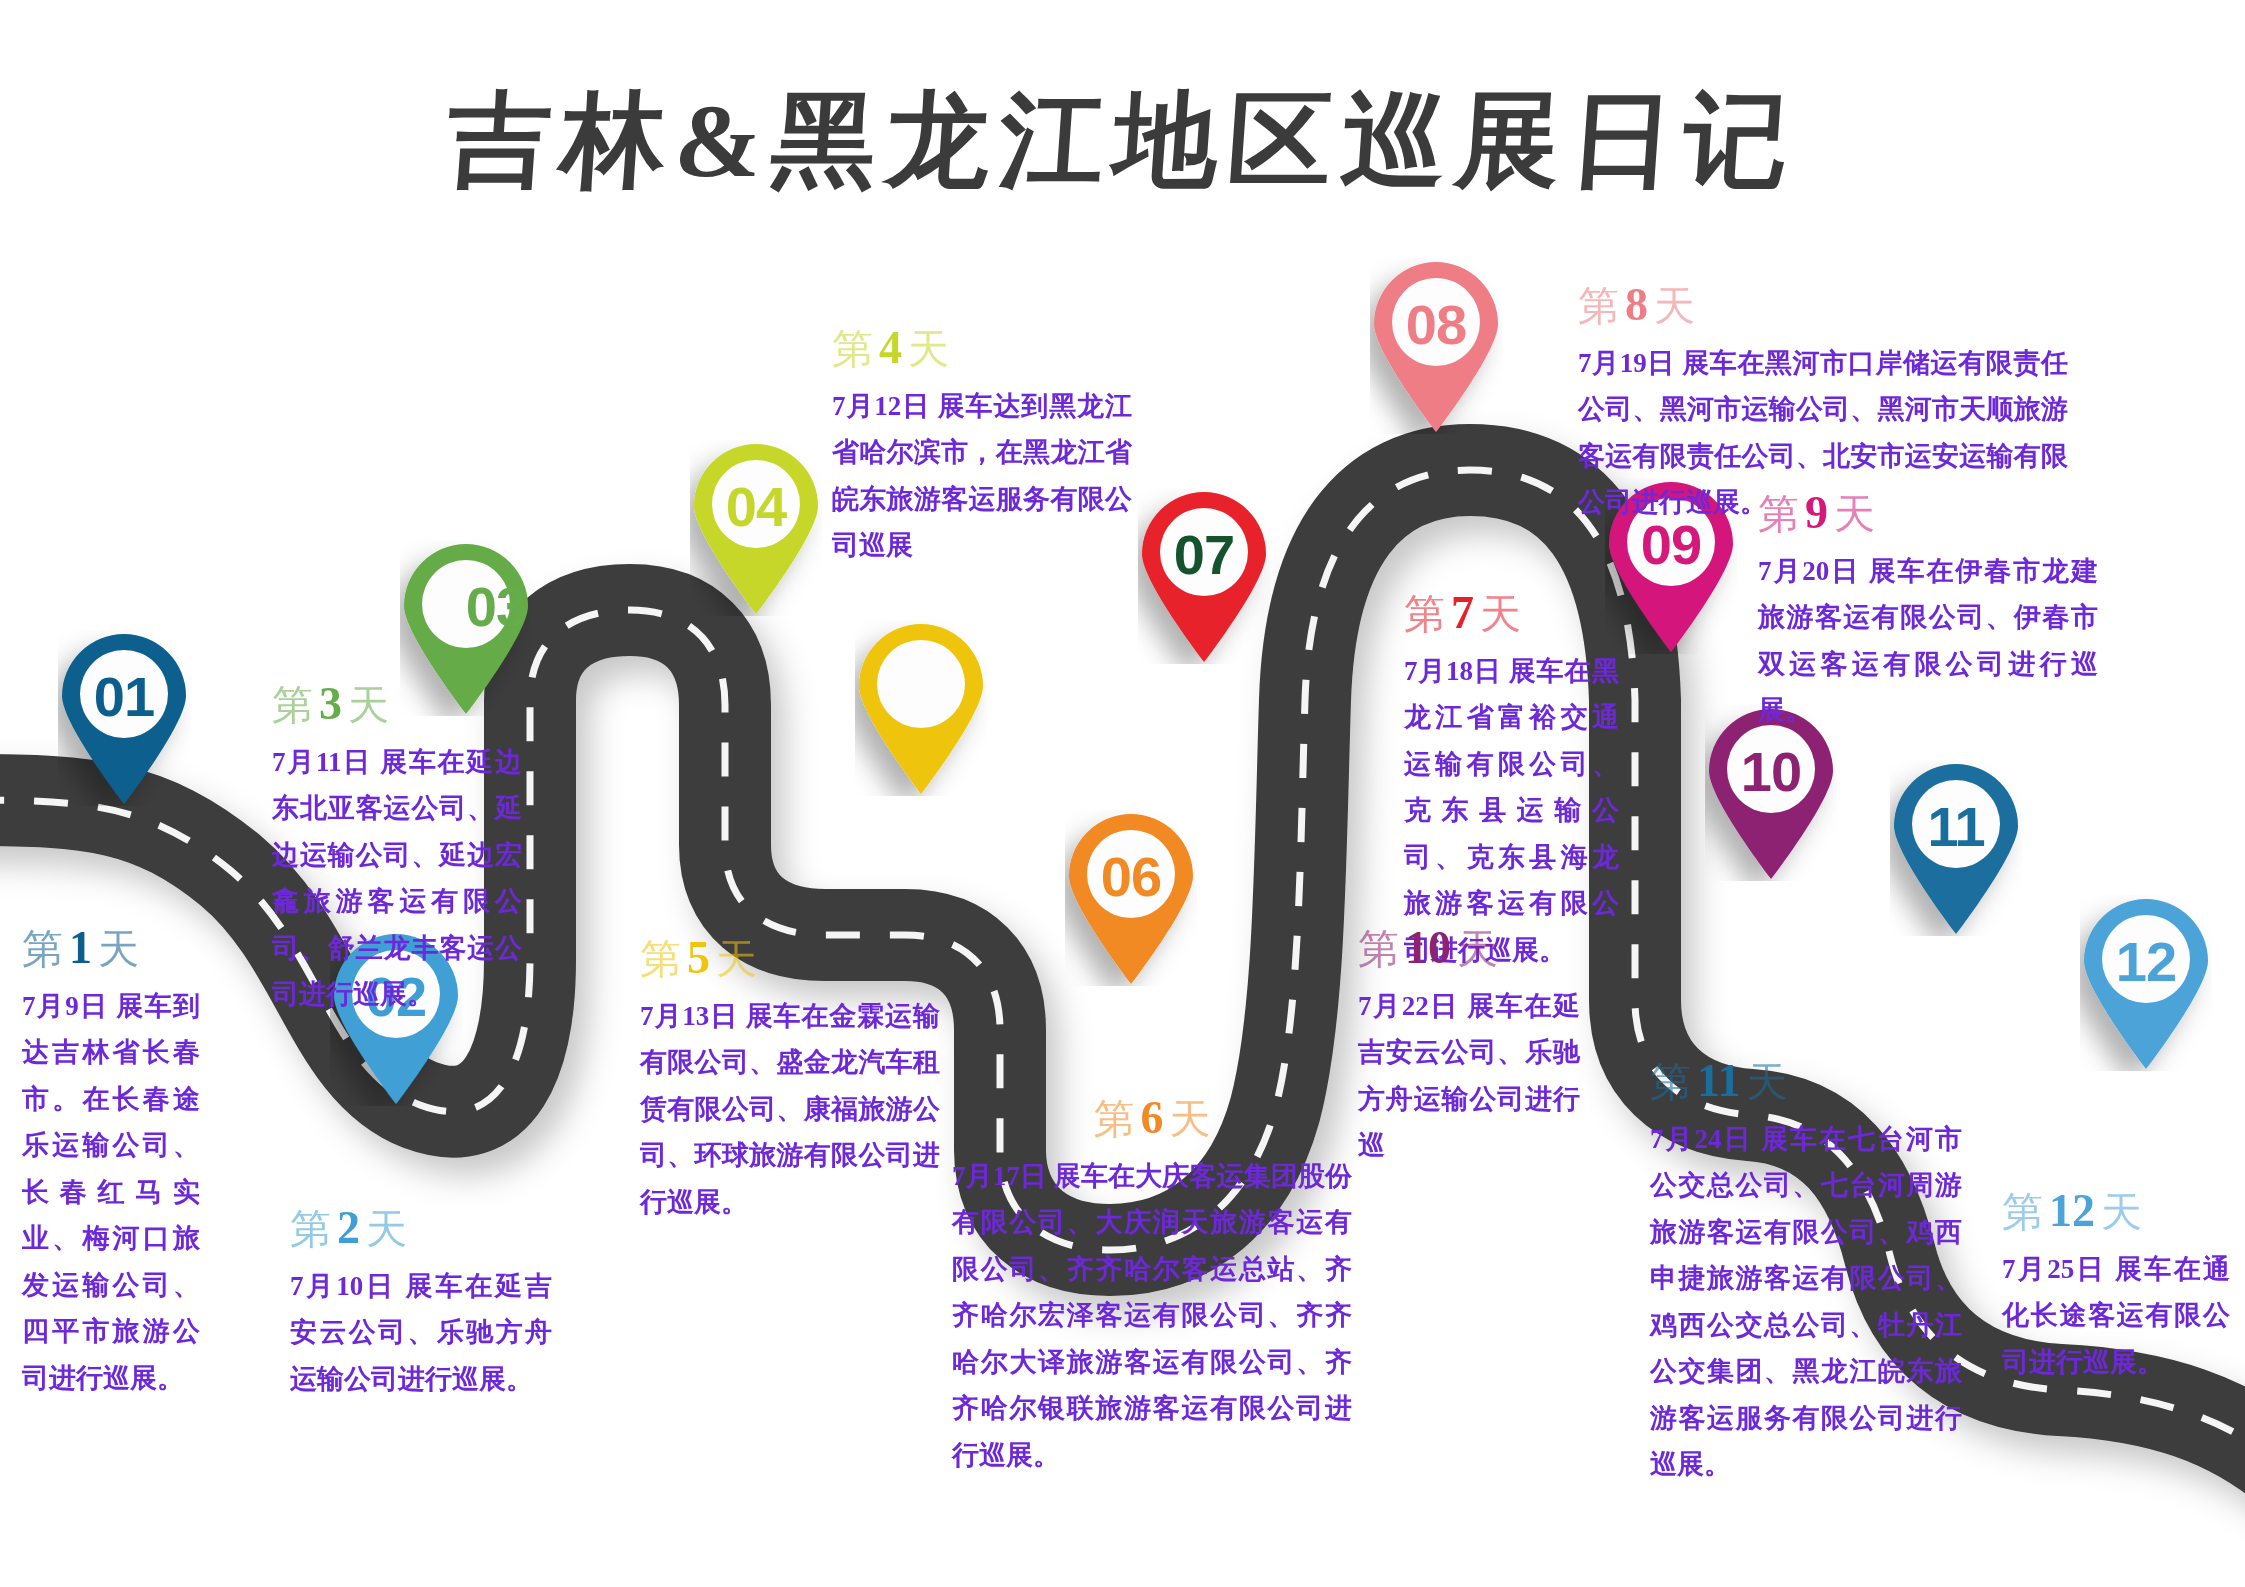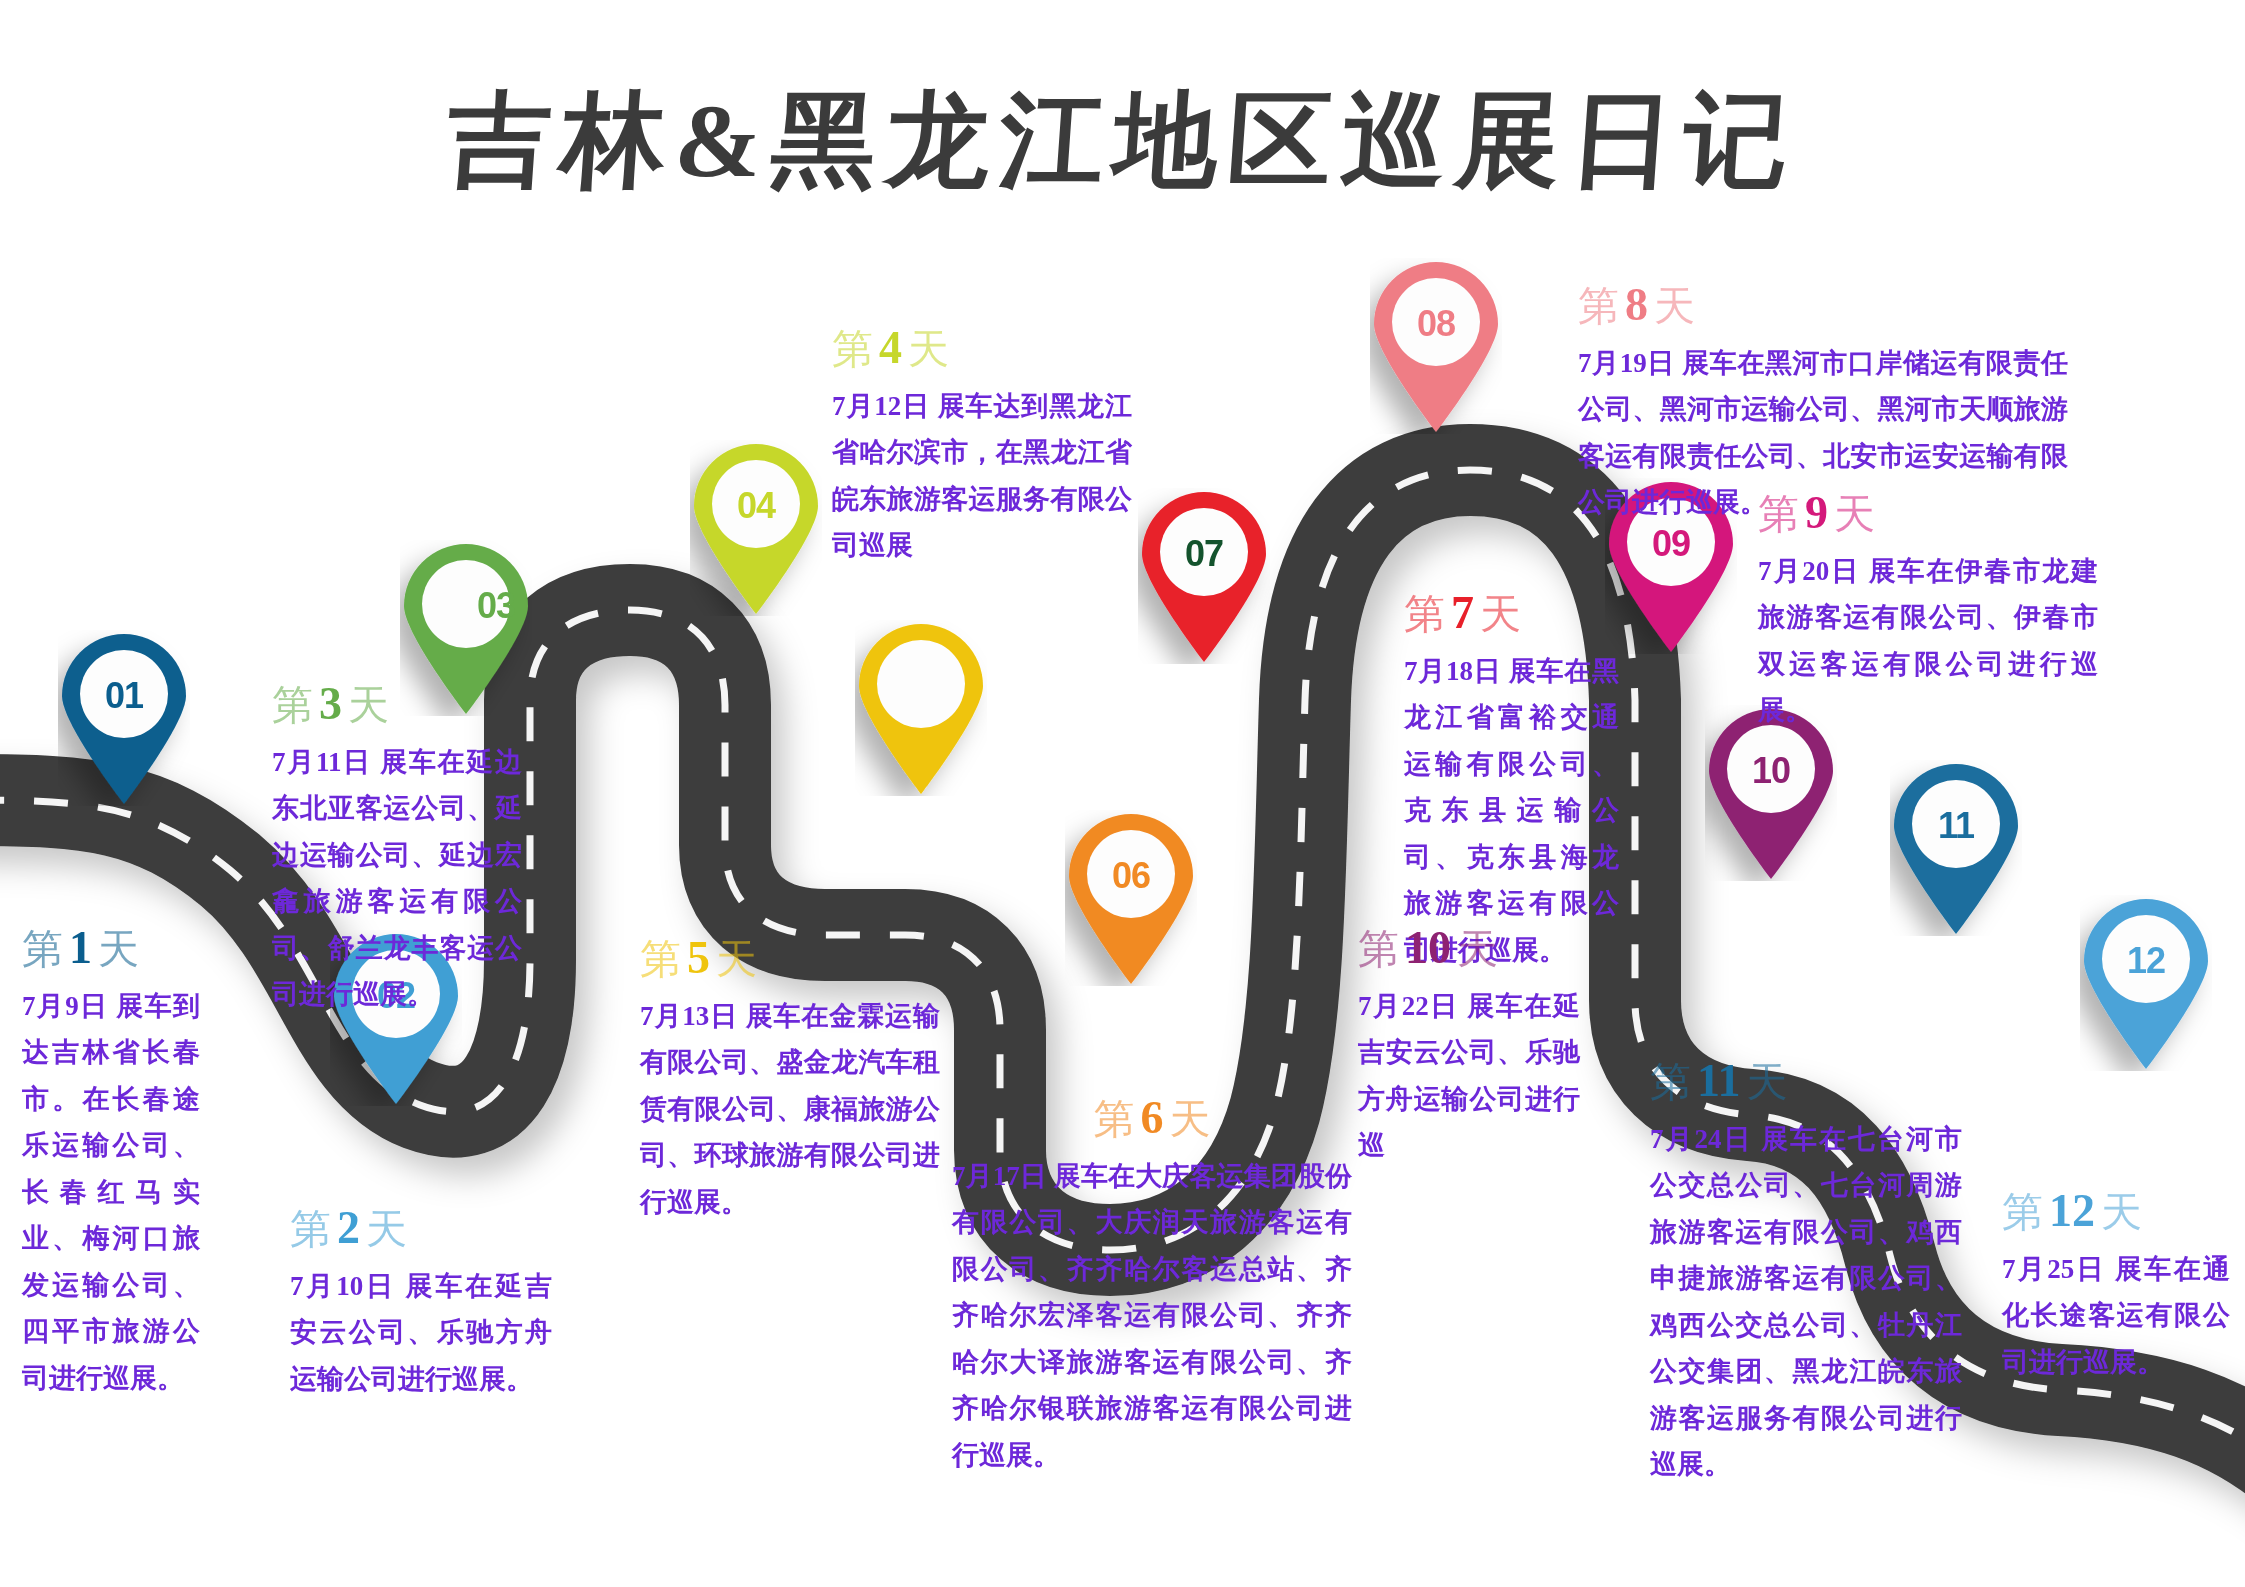--- a/index.html
+++ b/index.html
@@ -88,21 +88,21 @@
   .pin .label {
     position: absolute;
     left: 0;
     top: 0;
     width: 132px;
     height: 132px;
     display: flex;
     align-items: center;
     justify-content: center;
     font-family: "Liberation Sans", "DejaVu Sans", sans-serif;
-    font-size: 36px;
+    font-size: 56px;
     font-weight: 700;
     letter-spacing: -1px;
     user-select: none;
   }
 </style>
 </head>
 <body>
 
 <div id="stage">
 

